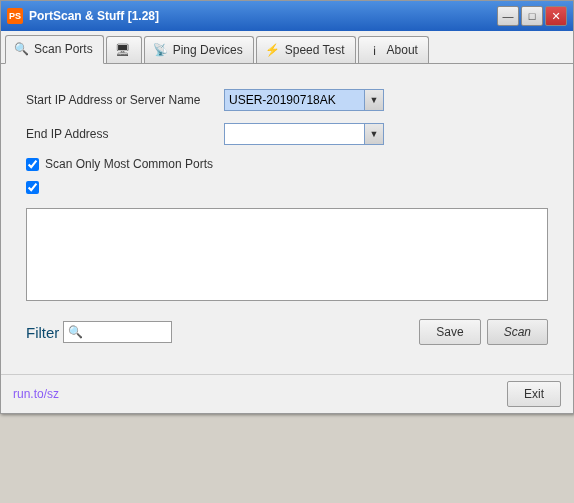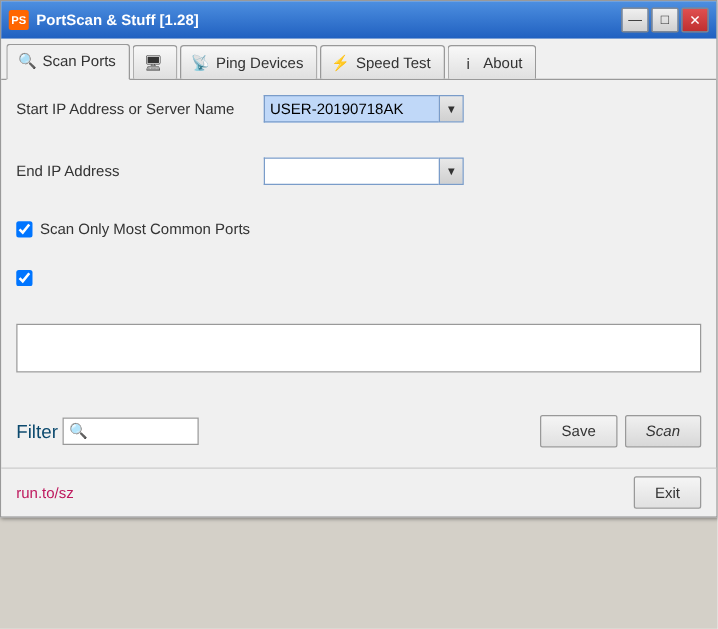--- a/index.html
+++ b/index.html
@@ -118,24 +118,24 @@
       display: flex;
       align-items: center;
       justify-content: center;
       font-size: 12px;
     }
 
     
     .main-content {
       flex: 1;
       background: #f0f0f0;
-      padding: 12px;
+      padding: 25px;
       display: flex;
       flex-direction: column;
-      gap: 24px;
+      gap: 8px;
     }
 
     .form-row {
       display: flex;
       align-items: center;
       gap: 8px;
       margin-bottom: 4px;
     }
 
     .form-label {
@@ -273,21 +273,21 @@
       background: #f0f0f0;
       border-top: 1px solid #ccc;
       padding: 6px 12px;
       display: flex;
       align-items: center;
       justify-content: space-between;
       flex-shrink: 0;
     }
 
     .footer-link {
-      color: #be185d;
+      color: #8b5cf6;
       text-decoration: none;
       font-size: 12px;
       cursor: pointer;
     }
 
     .content-panel {
       flex: 1;
       display: flex;
       flex-direction: column;
       overflow: hidden;

